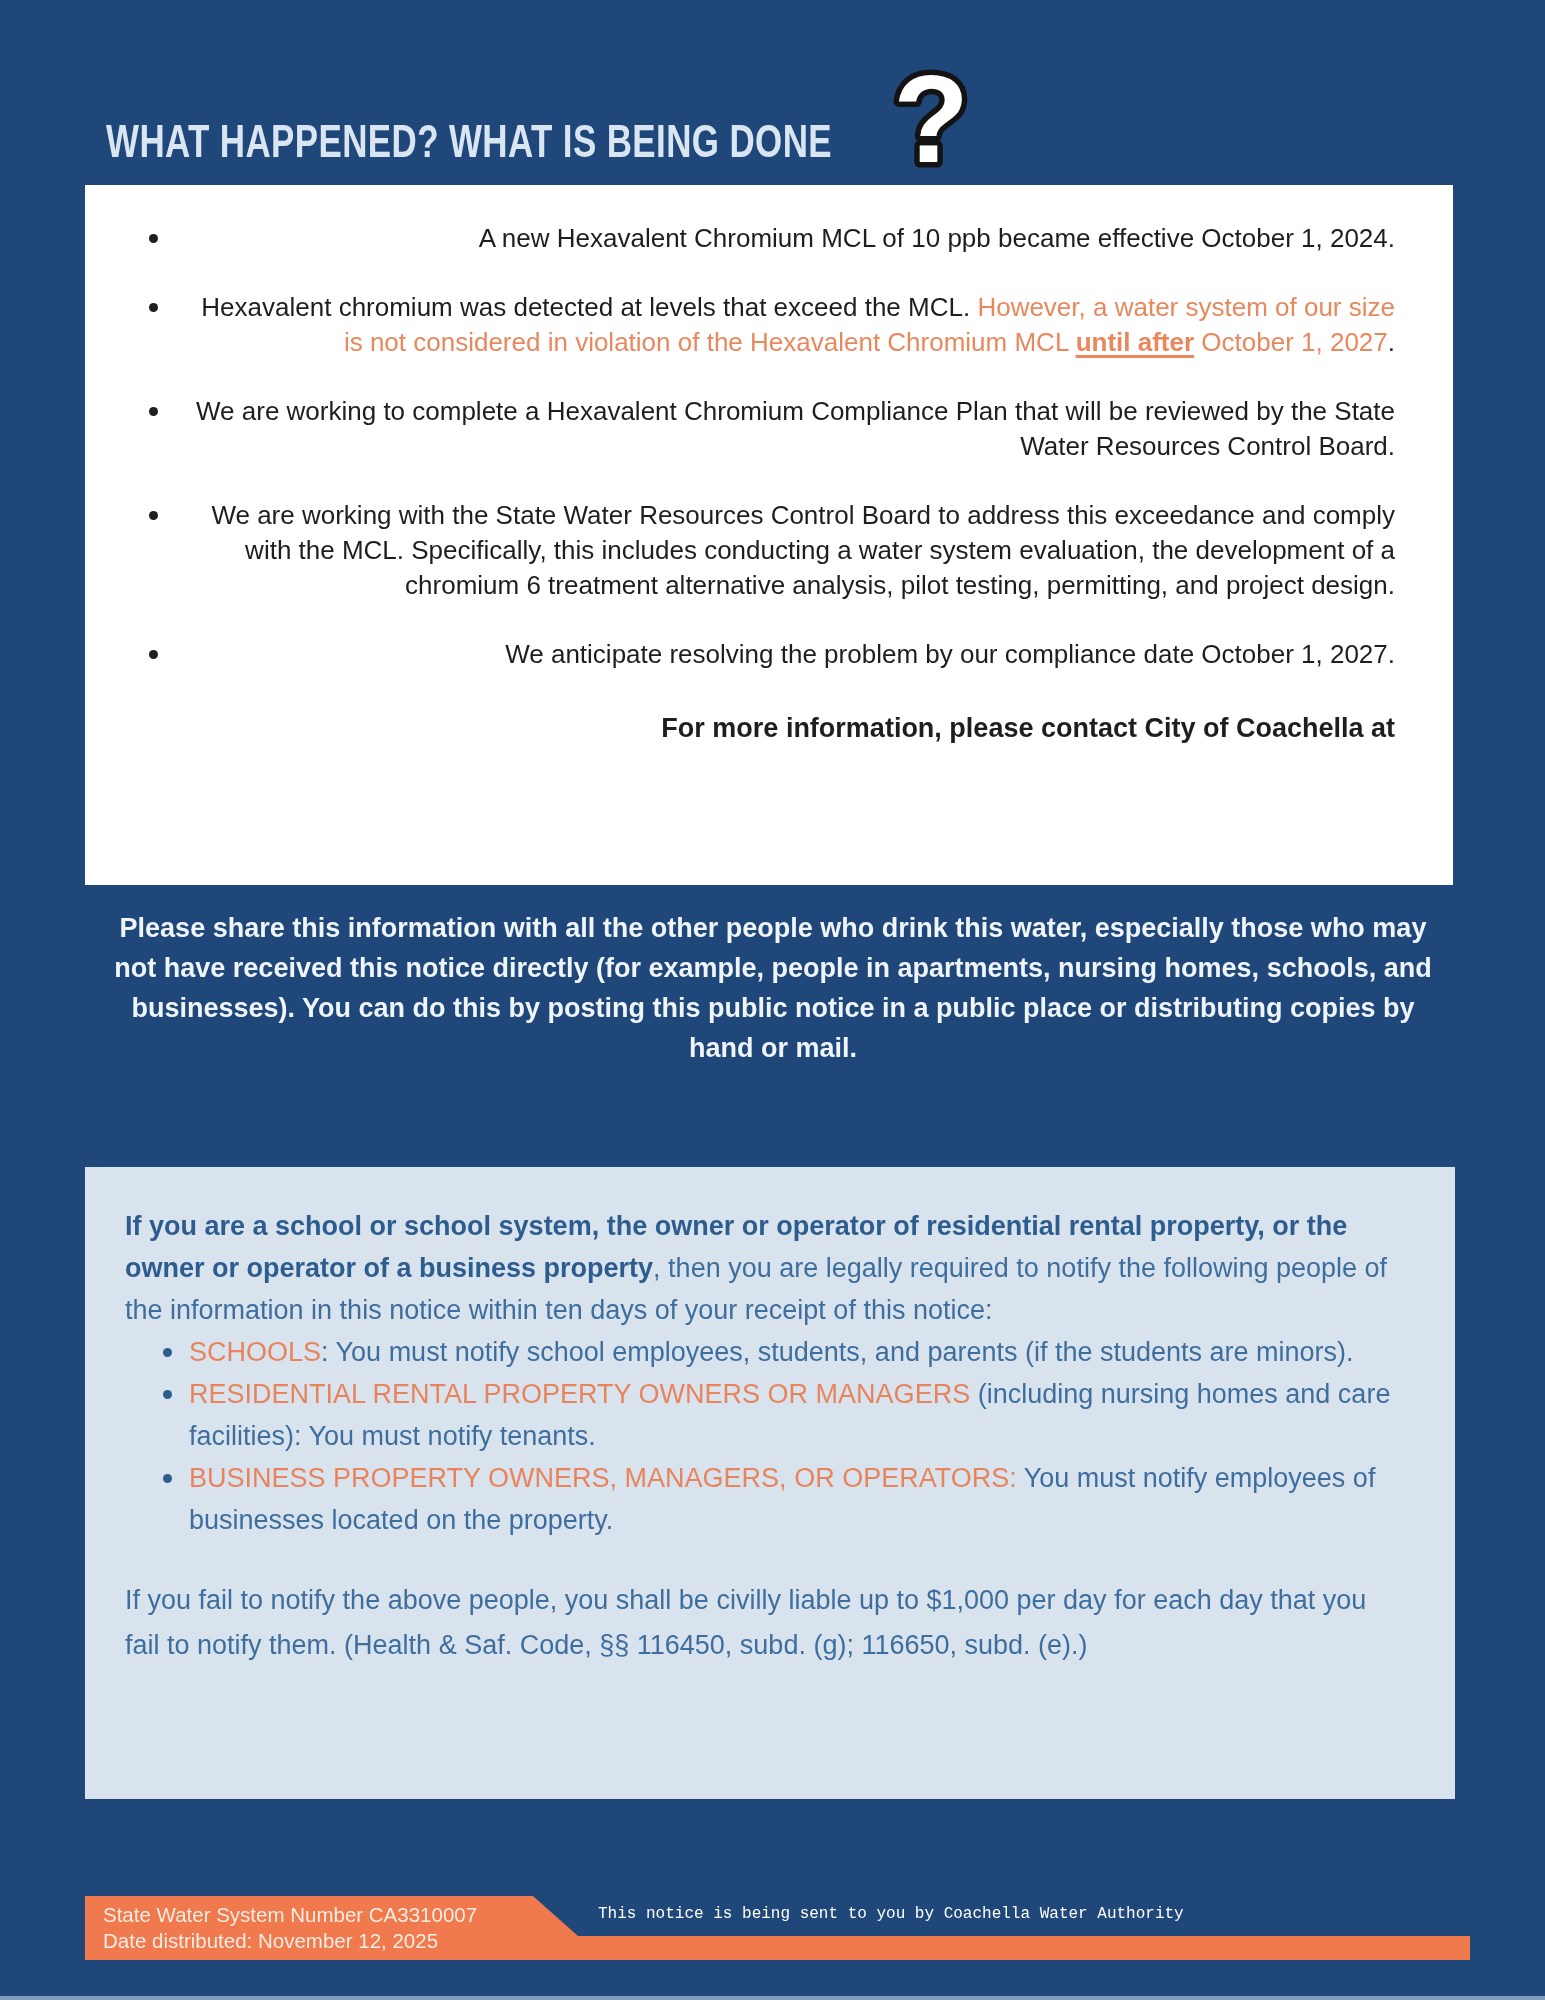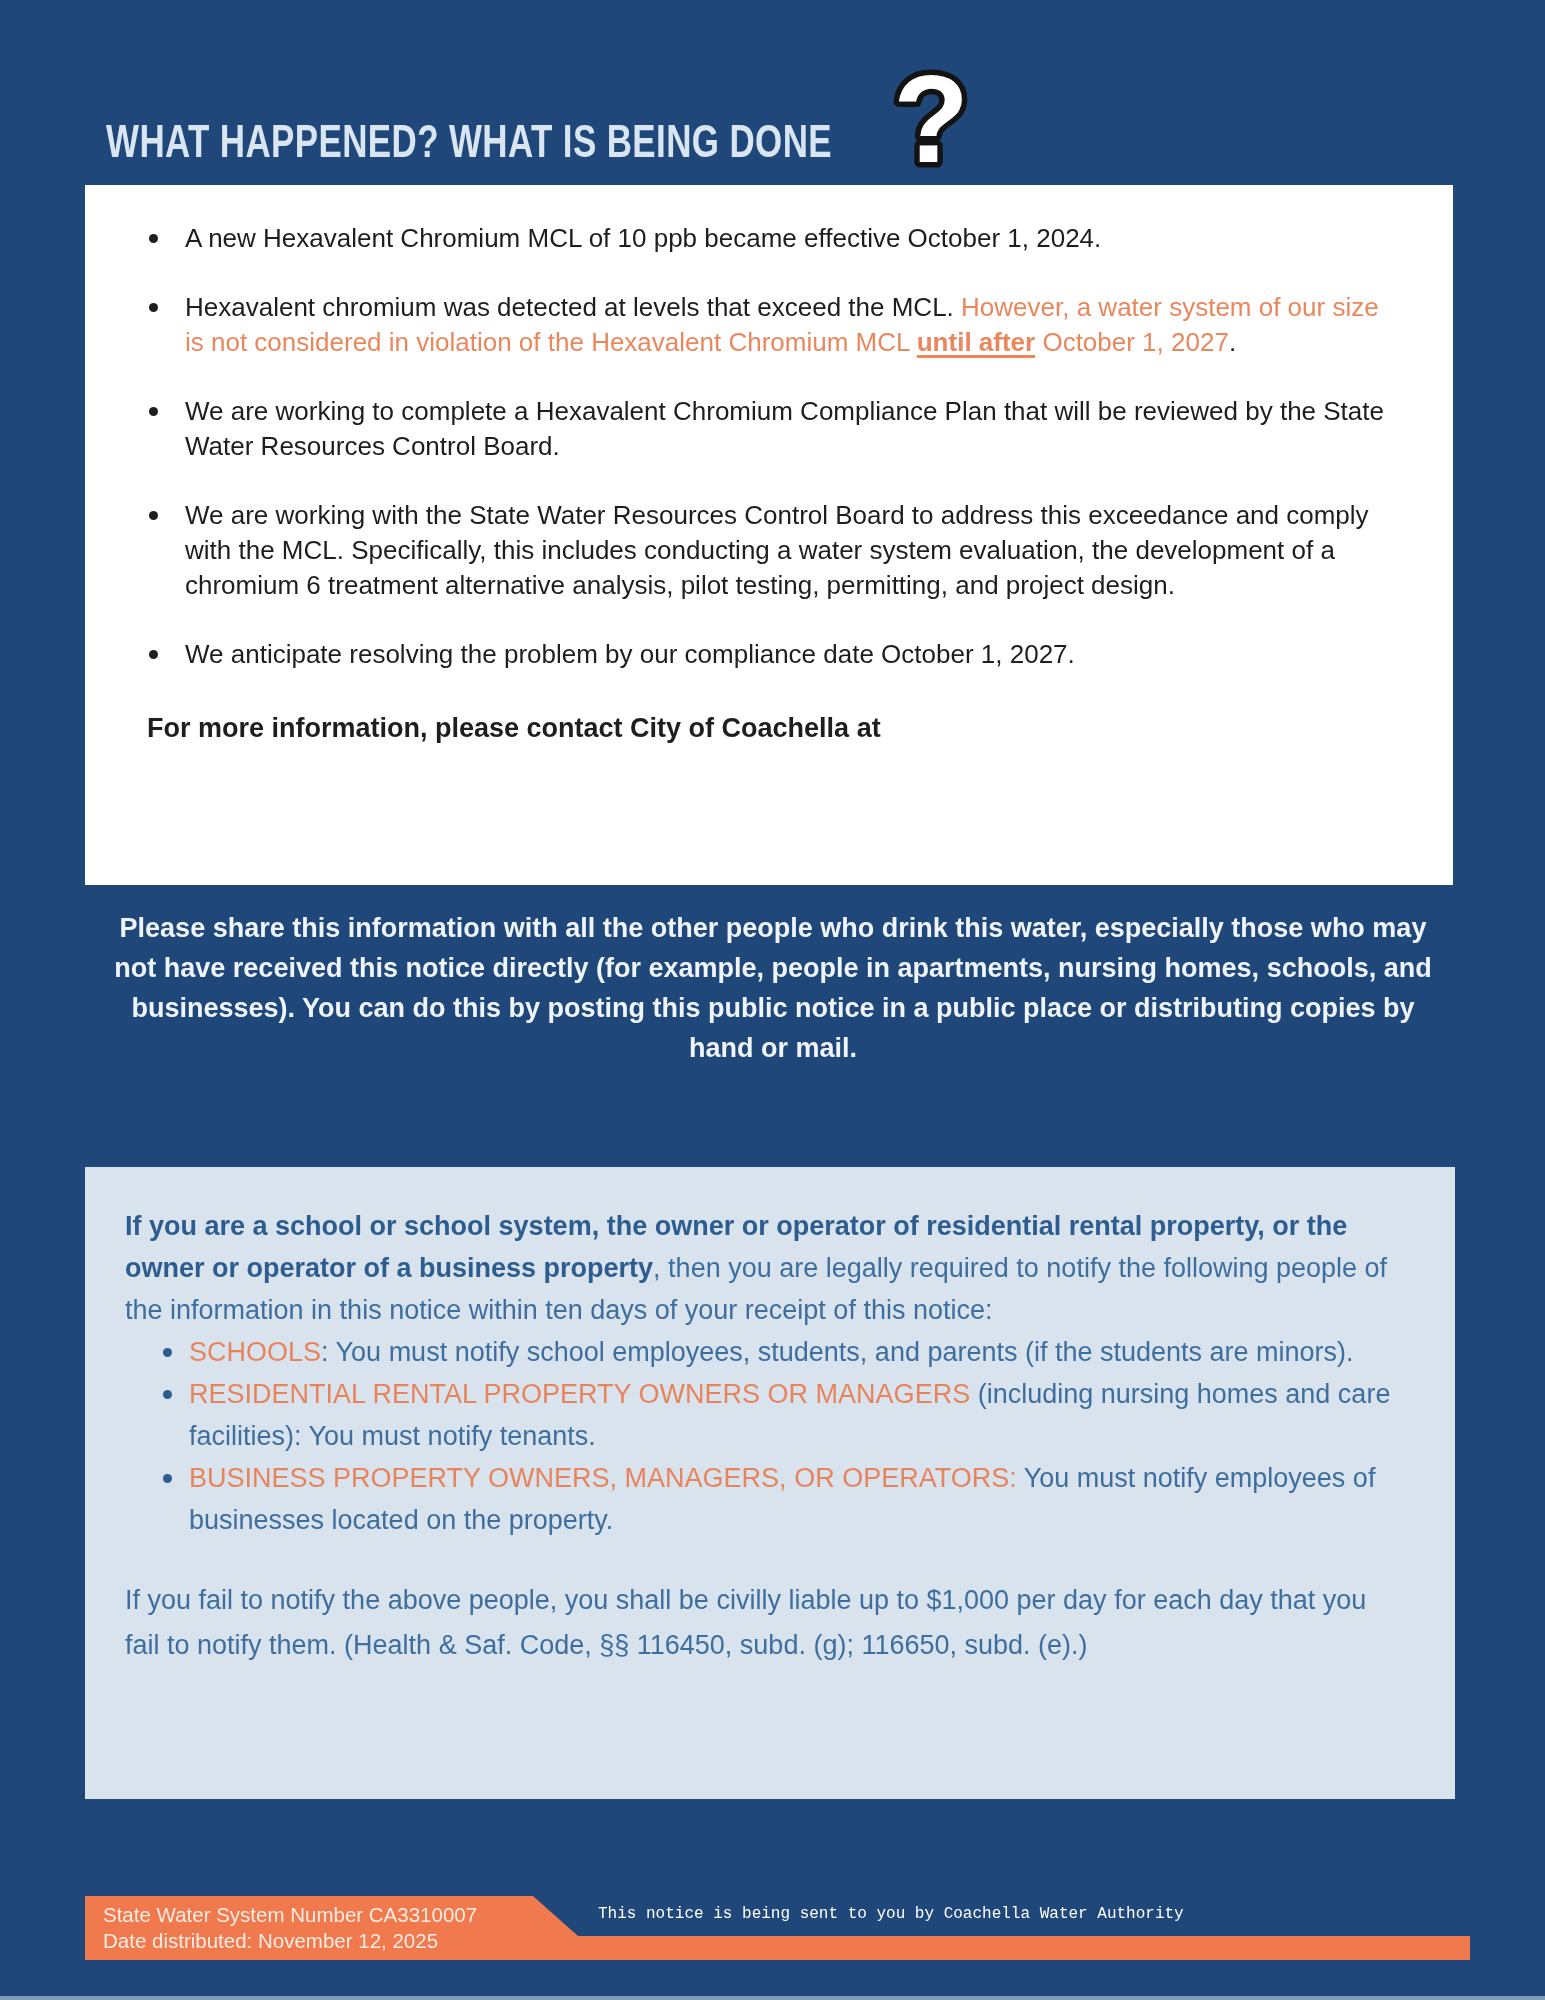--- a/index.html
+++ b/index.html
@@ -42,21 +42,21 @@
   .white-box {
     position: absolute;
     left: 85px; top: 185px;
     width: 1368px; height: 700px;
     background: #FFFFFF;
     padding: 36px 58px 0 62px;
     color: var(--box_text, #1E1E1E);
     font-size: 26px;
     line-height: 35px;
   }
-  .white-box ul { list-style: none; }
+  .white-box ul { list-style: none; text-align: right; }
   .white-box li {
     position: relative;
     padding-left: 38px;
     margin-bottom: 34px;
   }
   .white-box li::before {
     content: "";
     position: absolute;
     left: 2px; top: 13px;
     width: 9px; height: 9px;
@@ -66,21 +66,21 @@
   .seg-orange { color: var(--orange_text, #E9875D); }
   .seg-orange-bu {
     color: var(--orange_text, #E9875D);
     font-weight: bold;
     text-decoration: underline;
     text-decoration-thickness: 3px;
     text-underline-offset: 4px;
   }
   .contact-block {
     margin-top: 28px;
-    text-align: left;
+    text-align: right;
     font-weight: bold;
     font-size: 27px;
     line-height: 44px;
   }
 
   
   .share-note {
     position: absolute;
     left: 112px; top: 908px;
     width: 1322px;

